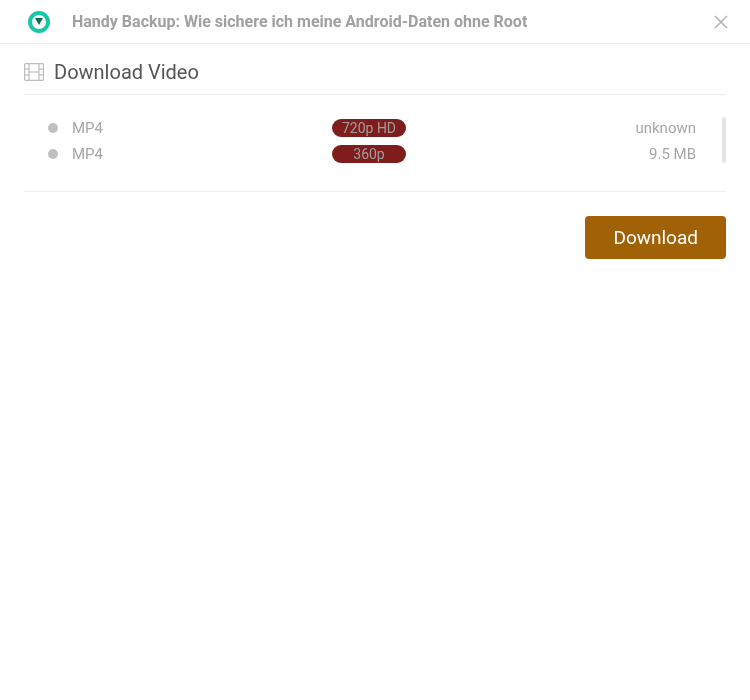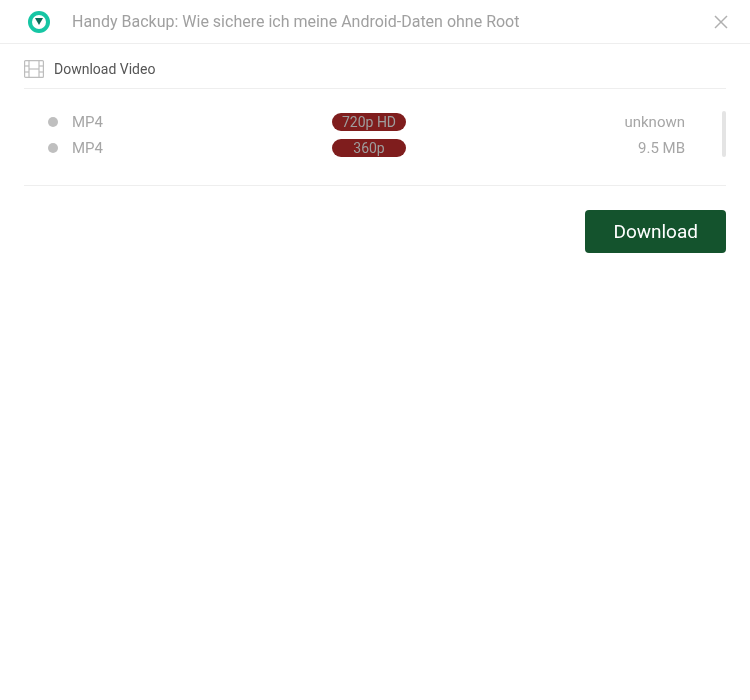--- a/index.html
+++ b/index.html
@@ -45,20 +45,21 @@
     transform: translateX(-2px);
   }
   .header-title {
     margin-left: 22px;
     font-size: 16px;
     color: #a0a0a0;
     flex: 1;
     white-space: nowrap;
     overflow: hidden;
     text-overflow: ellipsis;
+    font-weight: bold;
   }
   .close-btn {
     width: 18px; height: 18px;
     cursor: pointer;
     stroke: #b0b0b0;
     stroke-width: 1.5;
   }
   .section {
     margin: 16px 24px 0 24px;
   }
@@ -70,21 +71,21 @@
   }
   .video-icon {
     width: 20px; height: 18px;
     stroke: #bdbdbd;
     stroke-width: 1.2;
     fill: none;
     flex-shrink: 0;
   }
   .section-title {
     margin-left: 10px;
-    font-size: 14px;
+    font-size: 20px;
     color: #555;
     font-weight: 400;
   }
   .rows {
     margin-top: 20px;
     position: relative;
   }
   .row {
     display: flex;
     align-items: center;
@@ -110,21 +111,21 @@
     background: #7f1d1d;
     color: #9e9e9e;
     border-radius: 10px;
     font-size: 14px;
     padding: 1px 0;
   }
   .spacer { flex: 1; }
   .size {
     color: #a6a6a6;
     font-size: 15px;
-    padding-right: 41px;
+    padding-right: 30px;
     min-width: 90px;
     text-align: right;
   }
   .scroll-hint {
     position: absolute;
     right: 0;
     top: 2px;
     width: 4px;
     height: 46px;
     background: #e4e4e4;
@@ -133,21 +134,21 @@
   .section-bottom-border {
     border-bottom: 1px solid #eee;
     margin-top: 24px;
   }
   .footer {
     display: flex;
     justify-content: flex-end;
     padding: 24px 24px 0 24px;
   }
   .dl-btn {
-    background: #14532d;
+    background: #a16207;
     color: #fff;
     border: none;
     border-radius: 4px;
     font-size: 19px;
     padding: 10px 28px;
     cursor: pointer;
     font-family: inherit;
   }
 </style>
 </head>

